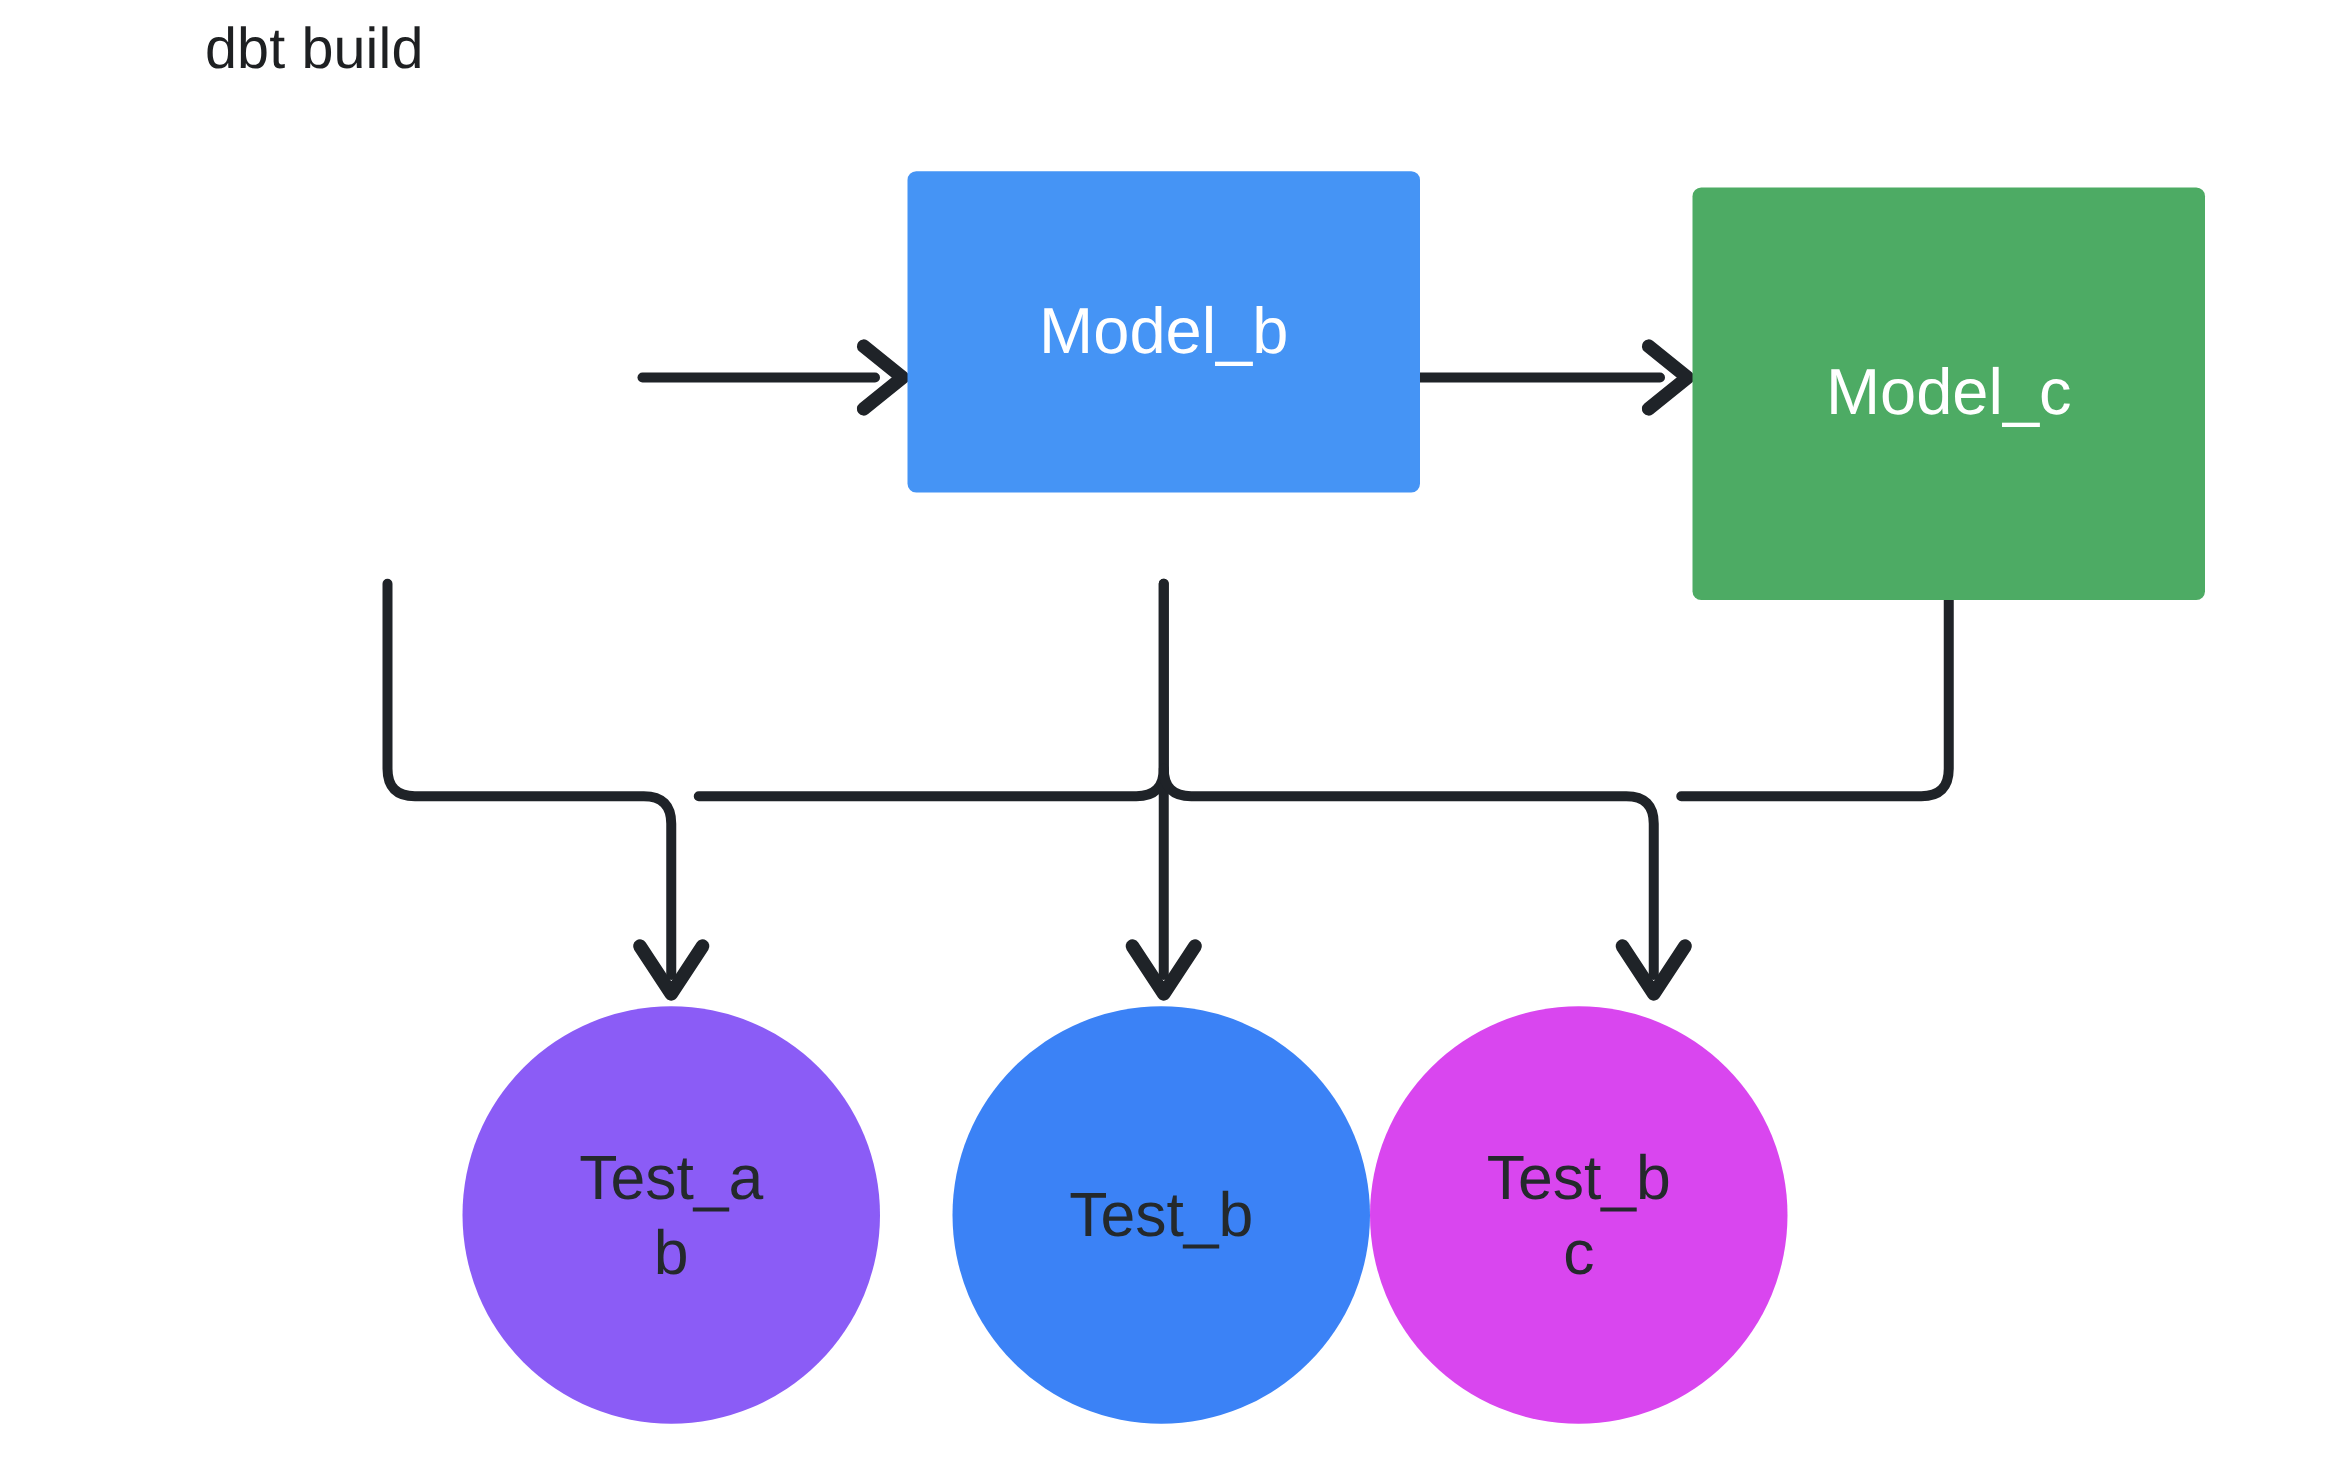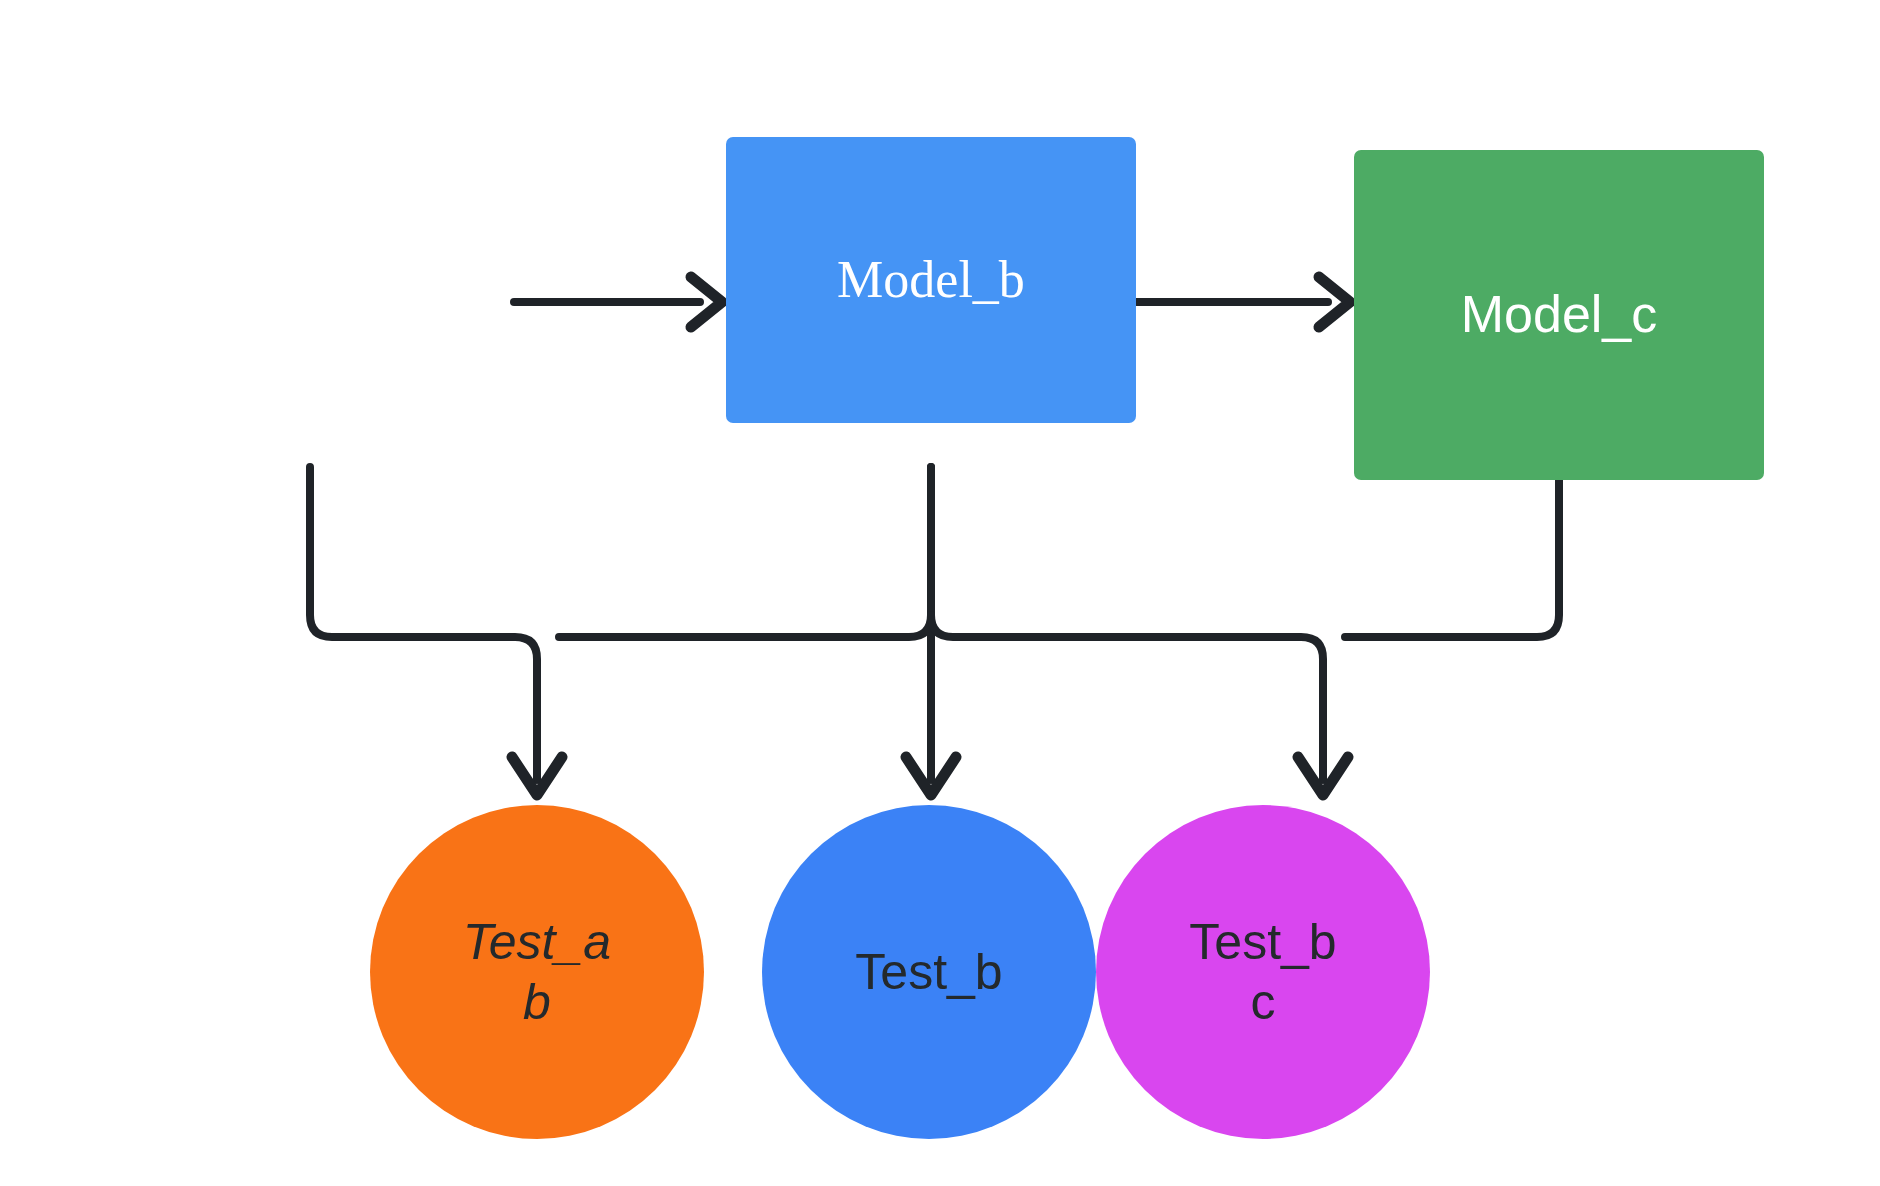--- a/index.html
+++ b/index.html
@@ -66,20 +66,21 @@
     max-width: 170px;
     word-break: break-word;
     white-space: normal;
   }
 </style>
 </head>
 <body style="background: rgb(255, 255, 255);">
 
 <div id="canvas">
 
+  <div class="diagram-title">dbt build</div>
 
   <svg id="edges" viewBox="0 0 1880 1186" width="1880" height="1186" xmlns="http://www.w3.org/2000/svg">
 
     <g>
       <path d="M 514 302 L 700 302" fill="none" stroke="#1f2328" stroke-width="8" stroke-linecap="round" stroke-linejoin="round"></path>
       <path d="M 691 277 L 722 302 L 691 327" fill="none" stroke="#1f2328" stroke-width="11" stroke-linecap="round" stroke-linejoin="round"></path>
     </g>
 
     <g>
       <path d="M 1136 302 L 1328 302" fill="none" stroke="#1f2328" stroke-width="8" stroke-linecap="round" stroke-linejoin="round"></path>
@@ -104,29 +105,29 @@
       <path d="M 931 615 Q 931 637 953 637 L 1301 637 Q 1323 637 1323 659 L 1323 780" fill="none" stroke="#1f2328" stroke-width="8" stroke-linecap="round" stroke-linejoin="round"></path>
       <path d="M 1298 757 L 1323 795 L 1348 757" fill="none" stroke="#1f2328" stroke-width="11" stroke-linecap="round" stroke-linejoin="round"></path>
     </g>
 
     <g>
       <path d="M 1559 467 L 1559 615 Q 1559 637 1537 637 L 1345 637" fill="none" stroke="#1f2328" stroke-width="8" stroke-linecap="round" stroke-linejoin="round"></path>
     </g>
   </svg>
 
 
-  <div class="node-box" id="n-model_b" style="left: 726px; top: 137px; width: 410px; height: 286px; background: rgb(69, 148, 245); color: rgb(255, 255, 255); font-family: Liberation Serif, serif;">
+  <div class="node-box" id="n-model_b" style="left: 726px; top: 137px; width: 410px; height: 257px; background: rgb(69, 148, 245); color: rgb(255, 255, 255);">
     <span>Model_b</span>
   </div>
 
   <div class="node-box" id="n-model_c" style="left: 1354px; top: 137px; width: 410px; height: 330px; background: rgb(77, 171, 100); color: rgb(255, 255, 255); margin-top: 13px;">
     <span>Model_c</span>
   </div>
 
-  <div class="node-circle" id="n-test_ab" style="left: 370px; top: 805px; width: 334px; height: 334px; background: #f97316; color: rgb(36, 41, 44); font-style: italic;">
+  <div class="node-circle" id="n-test_ab" style="left: 370px; top: 805px; width: 334px; height: 334px; background: #8b5cf6; color: rgb(36, 41, 44);">
     <span class="circle-label">Test_ab</span>
   </div>
 
   <div class="node-circle" id="n-test_b" style="left: 762px; top: 805px; width: 334px; height: 334px; background: #3b82f6; color: rgb(36, 41, 44);">
     <span class="circle-label">Test_b</span>
   </div>
 
   <div class="node-circle" id="n-test_bc" style="left: 1096px; top: 805px; width: 334px; height: 334px; background: #d946ef; color: rgb(36, 41, 44);">
     <span class="circle-label">Test_bc</span>
   </div>

